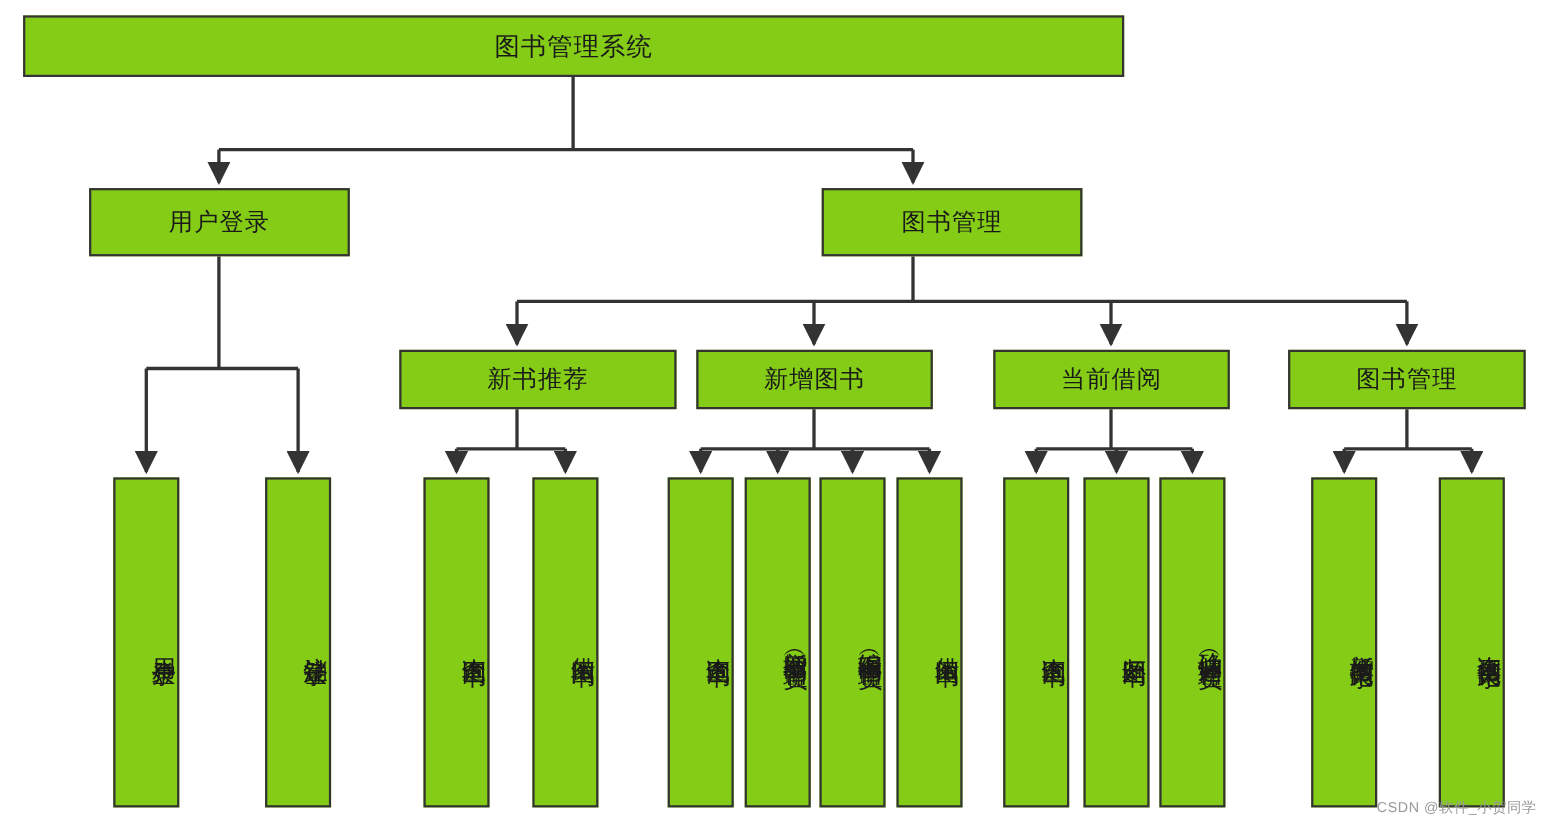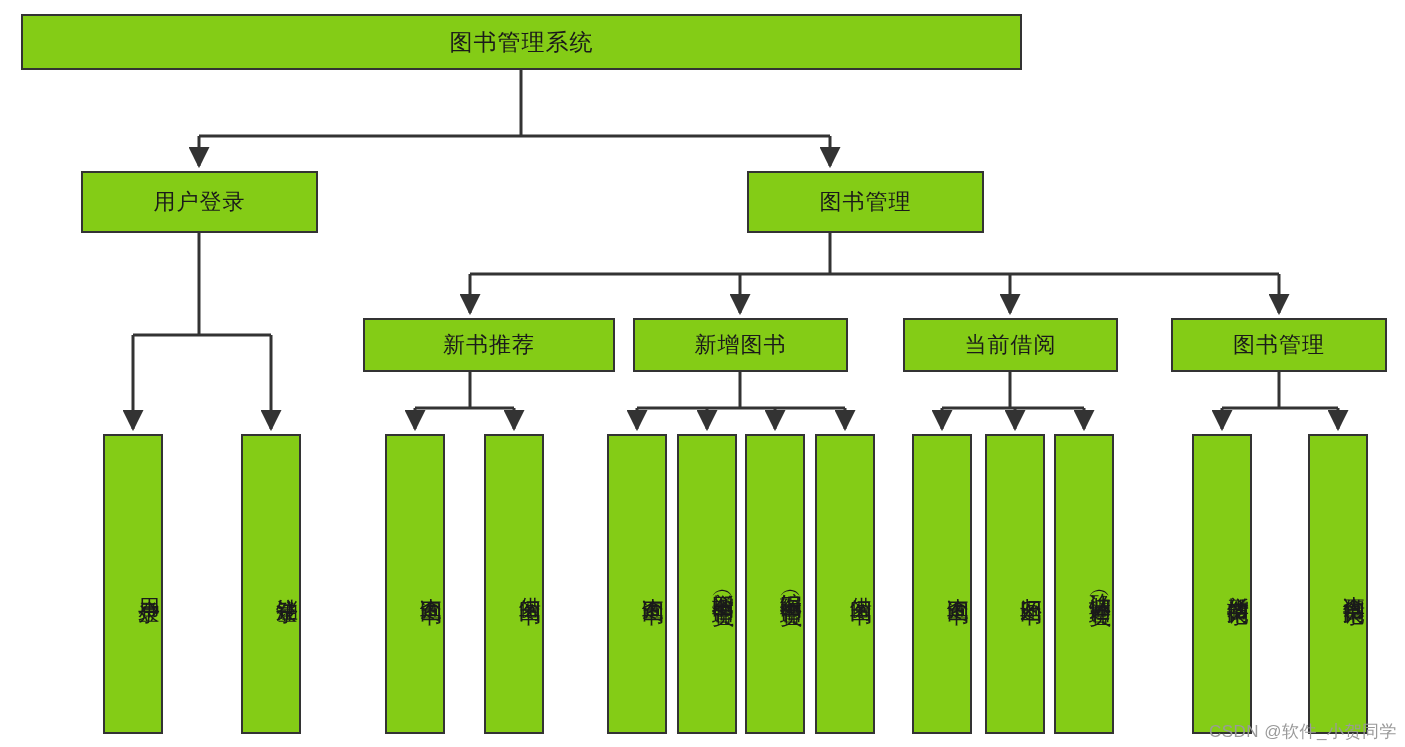--- a/index.html
+++ b/index.html
@@ -49,21 +49,21 @@
     align-items: flex-start;
     justify-content: center;
   }
   .node.root {
     font-size: 23px;
   }
   .watermark {
     position: absolute;
     right: 8px;
     bottom: 4px;
-    font-size: 17px;
+    font-size: 13px;
     color: #9a9a9a;
     white-space: nowrap;
     letter-spacing: 0.5px;
   }
 </style>
 </head>
 <body>
 
 <div id="canvas">
 

